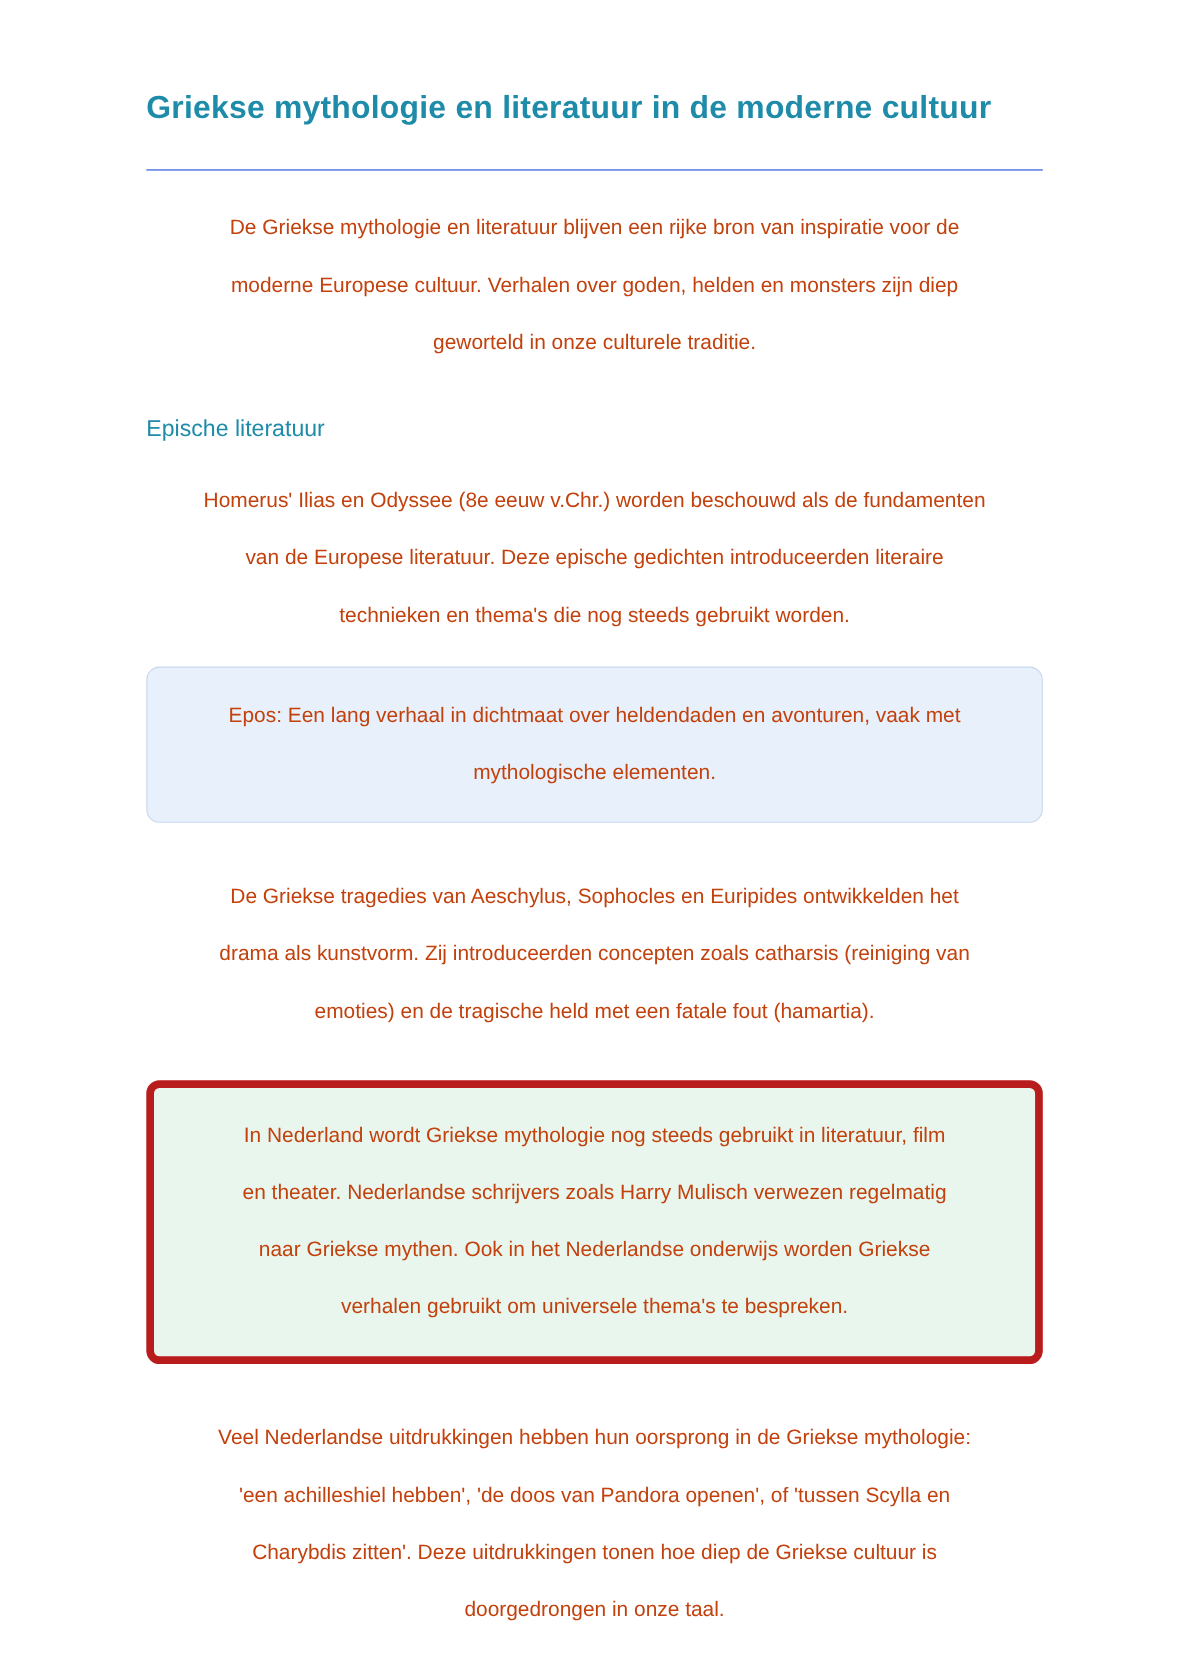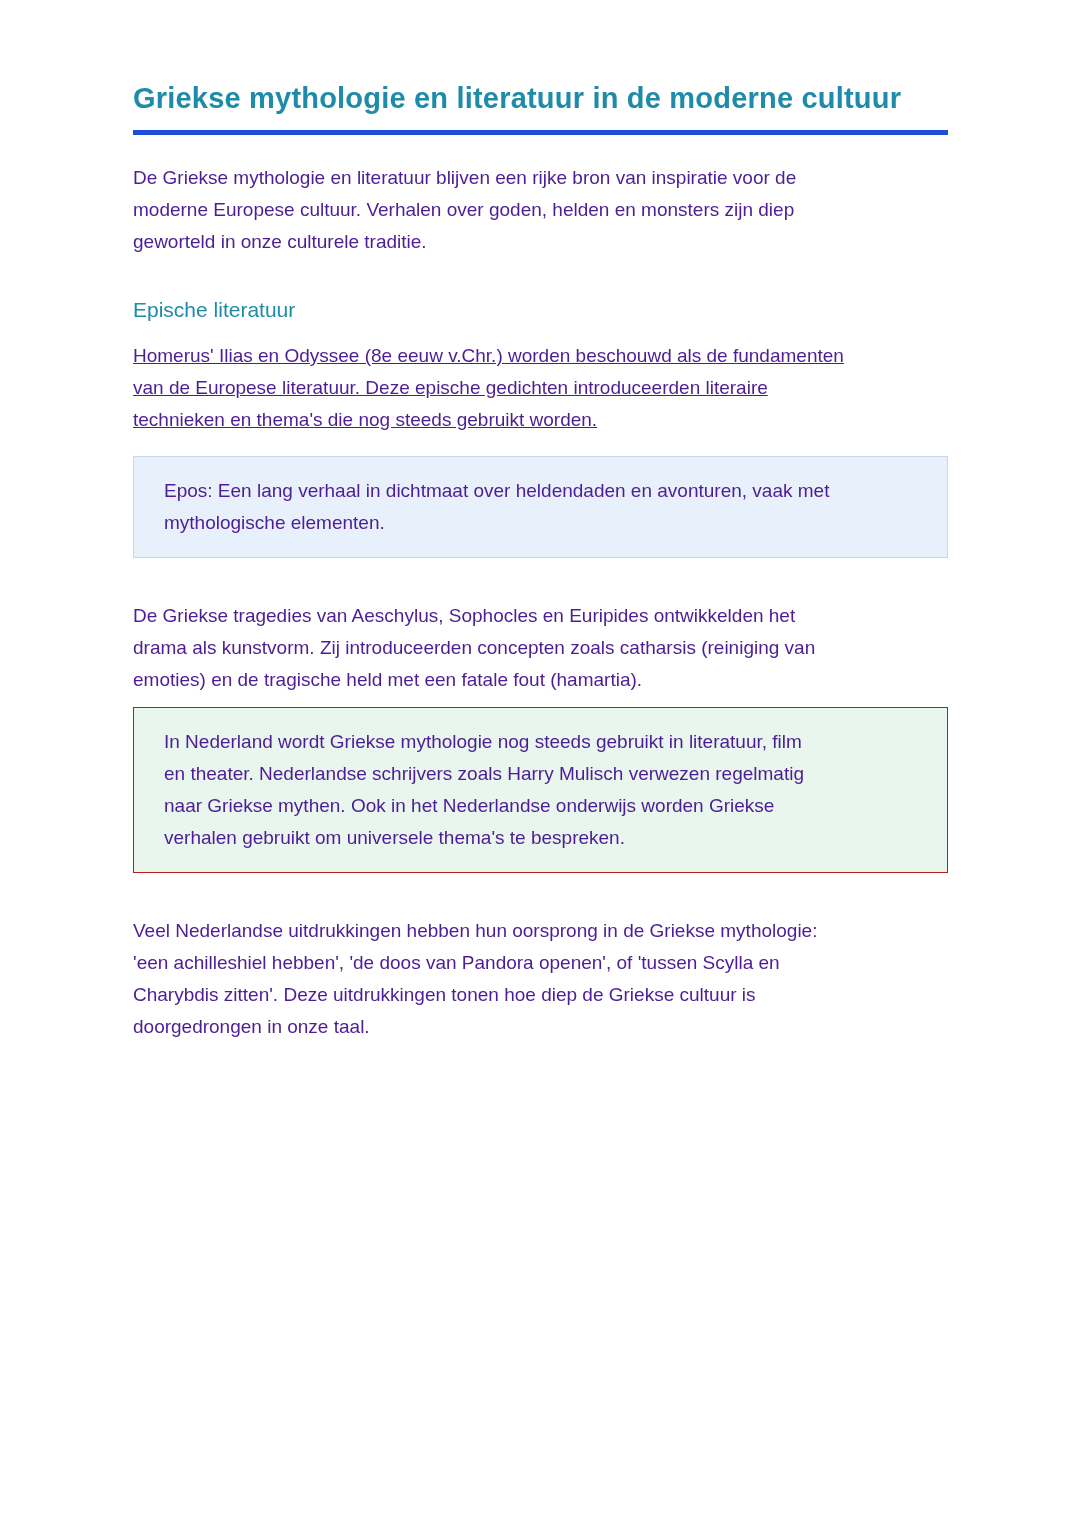--- a/index.html
+++ b/index.html
@@ -15,22 +15,22 @@
     overflow: hidden;
   }
   .page {
     box-sizing: border-box;
     width: 1080px;
     height: 1527px;
     padding: 78px 132px 0 133px;
     background: #ffffff;
   }
   .doc-header {
-    border-bottom: 5px solid #1d4ed8;
-    padding-bottom: 12px;
+    border-bottom: 1px solid #1d4ed8;
+    padding-bottom: 36px;
     margin: 0;
   }
   h1.doc-title {
     margin: 0;
     font-size: 29px;
     line-height: 40px;
     font-weight: 700;
     color: #1e8ba9;
     white-space: nowrap;
     letter-spacing: 0.2px;
@@ -38,45 +38,45 @@
   h2.section-heading {
     margin: 38px 0 0 0;
     font-size: 21px;
     line-height: 28px;
     font-weight: 400;
     color: #1e8ba9;
   }
   p.body-text {
     margin: 27px 0 0 0;
     font-size: 19px;
-    line-height: 32px;
-    color: #4c1d95;
+    line-height: 52px;
+    color: #c2410c;
     white-space: pre-line;
+    text-align: center;
   }
   p.after-heading {
-    margin-top: 16px;
-    text-decoration: underline;
+    margin-top: 26px;
   }
   .callout {
     box-sizing: border-box;
-    border-radius: 0;
+    border-radius: 12px;
     padding: 18px 30px;
     margin-top: 20px;
   }
   .callout p.body-text {
     margin: 0;
   }
   .callout-blue {
     background: #e8f1fb;
     border: 1px solid #c8d7ee;
   }
   .callout-green {
     background: #e9f6ee;
-    border: 1px solid #b91c1c;
-    margin-top: 11px;
+    border: 7px solid #b91c1c;
+    margin-top: 36px;
   }
   p.after-box {
     margin-top: 42px;
   }
 </style>
 </head>
 <body>
 
 <main class="page">
 

